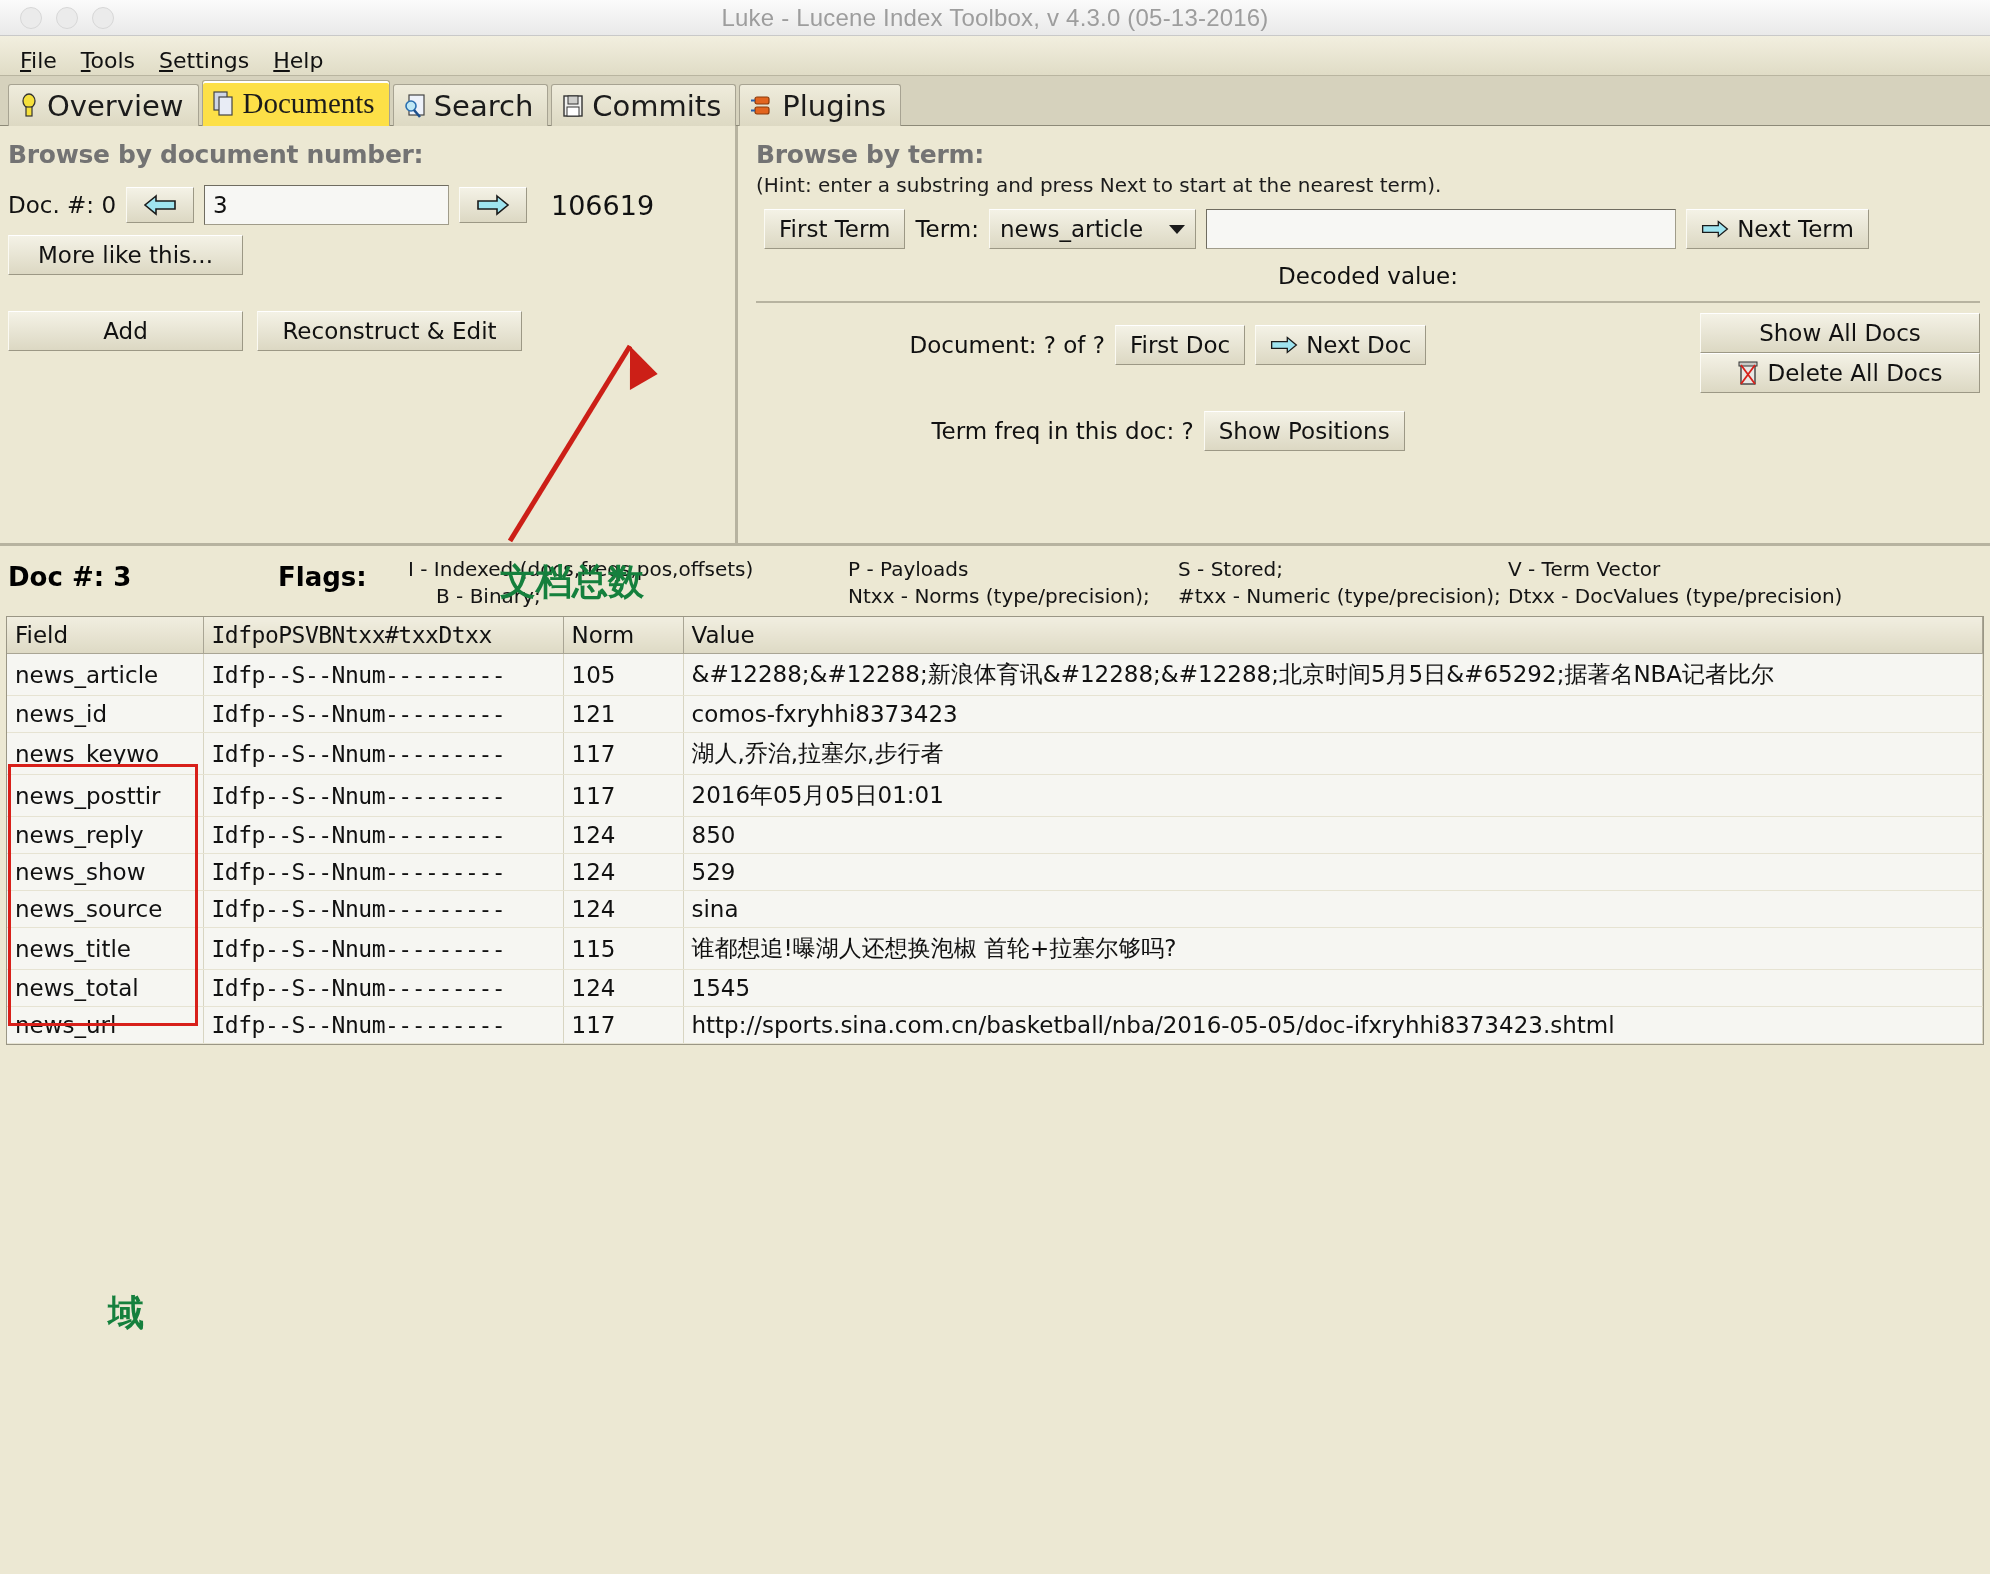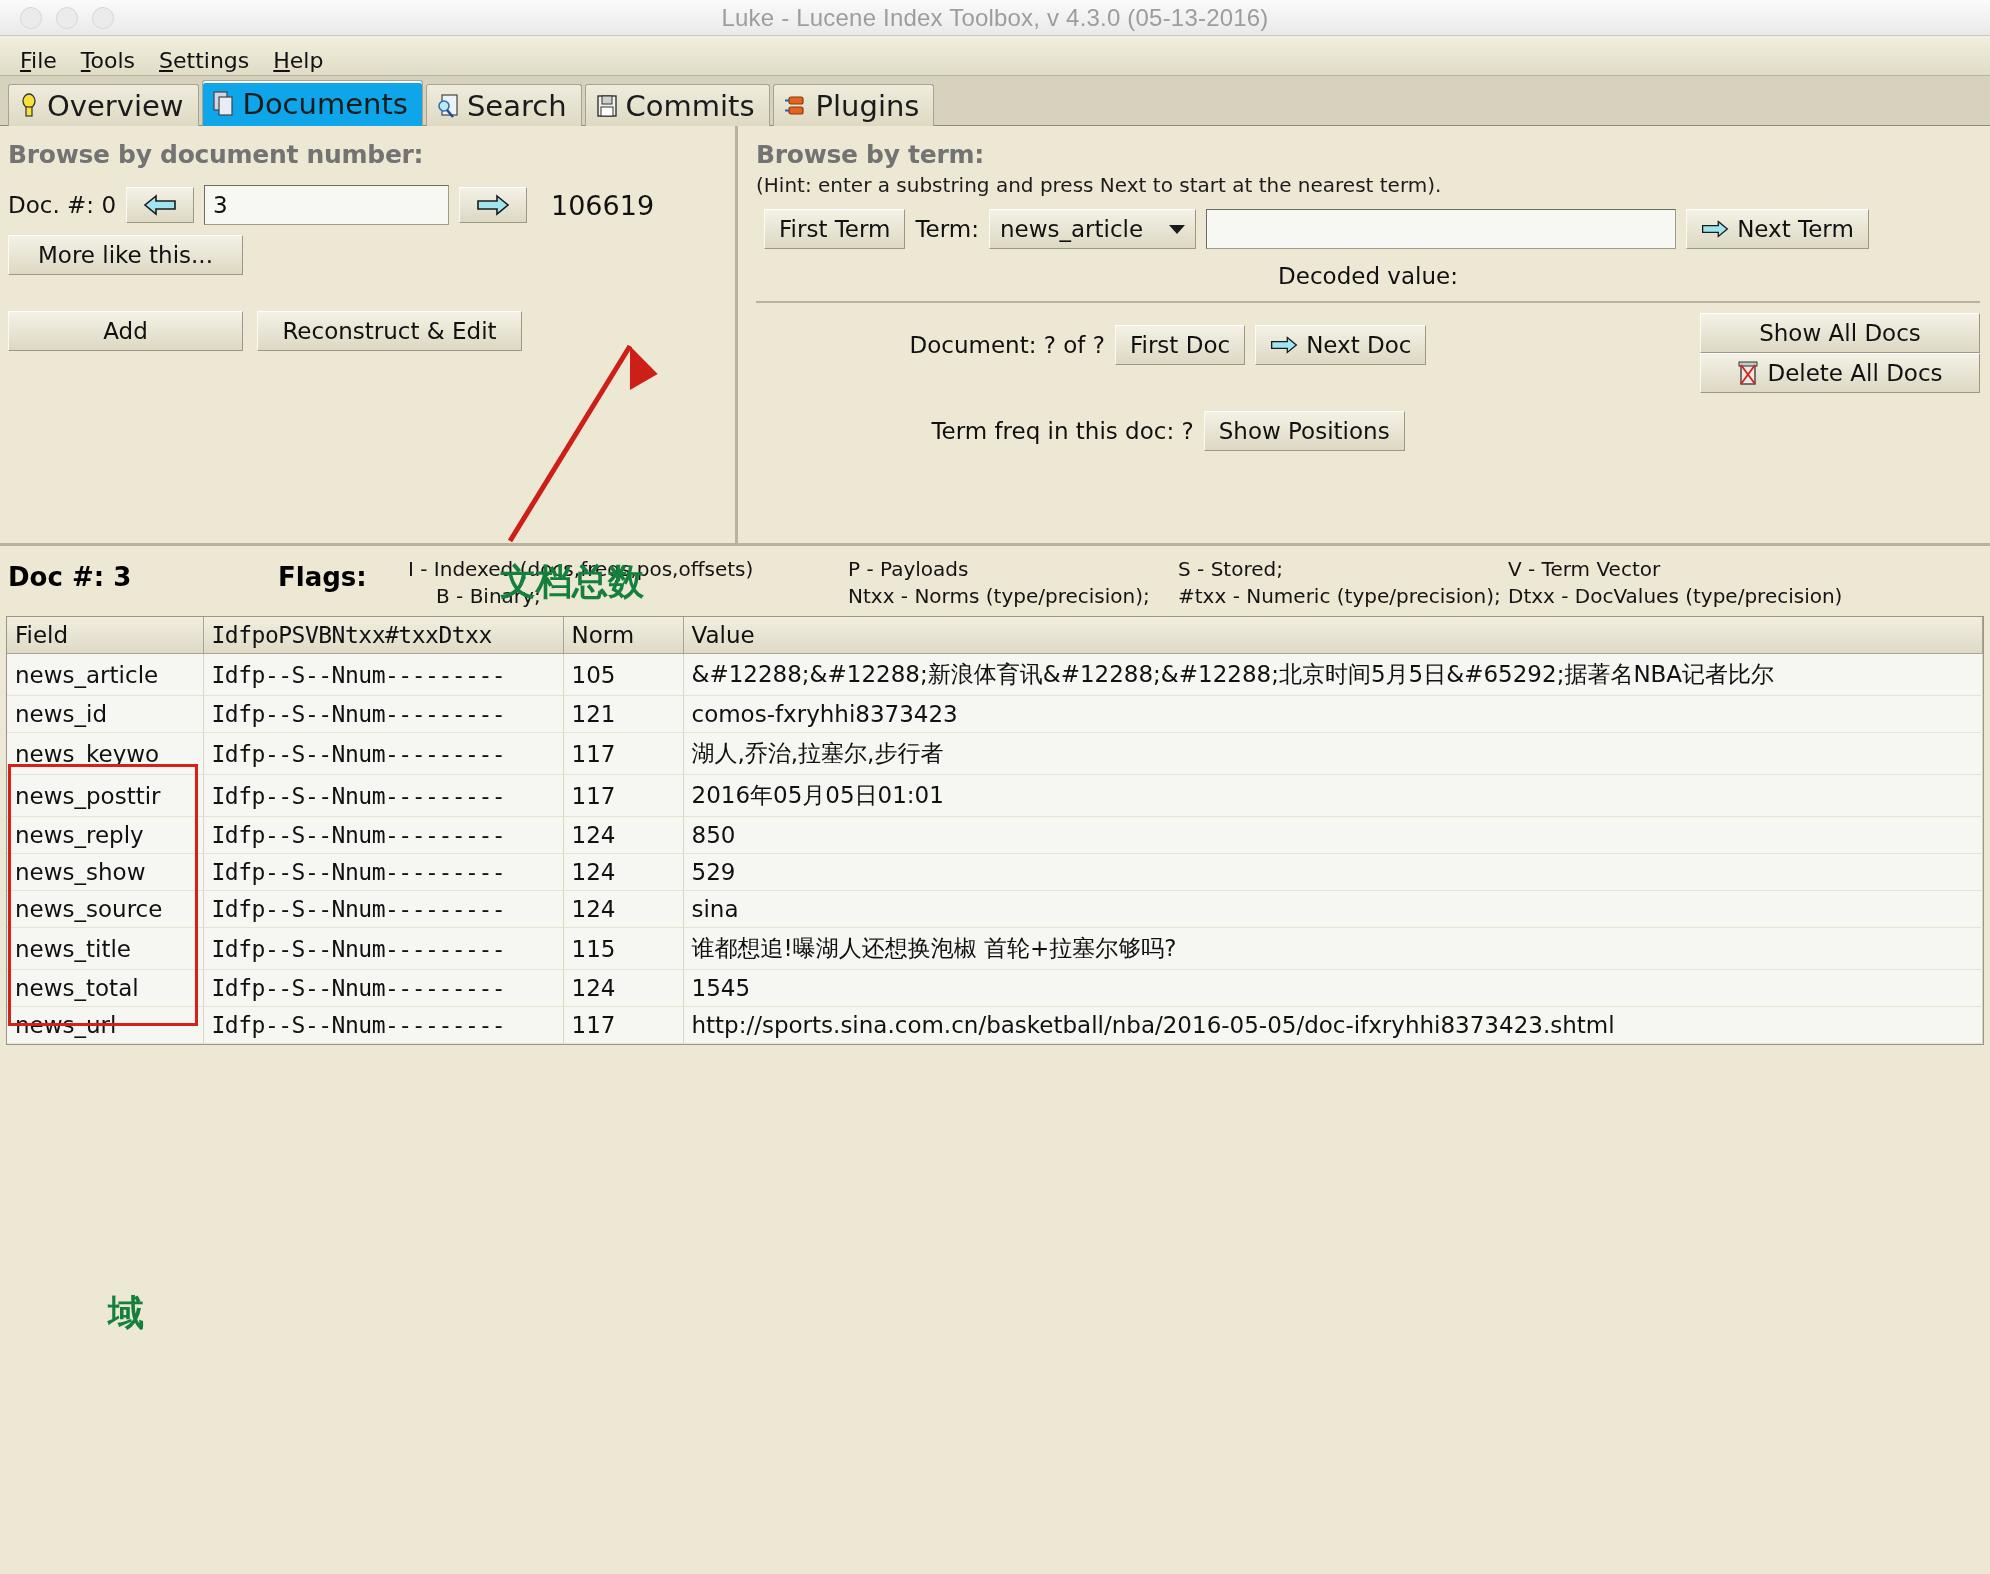--- a/index.html
+++ b/index.html
@@ -55,23 +55,24 @@
     display: flex; align-items: center; gap: 8px;
     height: 42px; padding: 0 14px 0 10px;
     background: linear-gradient(#efecdc, #ddd9c3);
     border: 1px solid #a7a392; border-bottom: none;
     border-radius: 3px 3px 0 0;
     font-size: 29px; color: #1b1b1b;
     font-family: "DejaVu Sans", sans-serif;
     cursor: pointer; position: relative; top: 1px;
   }
   .tab.active {
-    background: #0ea5e9;
+    background: #fde047;
     height: 46px;
     box-shadow: inset 0 2px 0 #fff;
+    font-family: Liberation Serif, serif;
   }
   .tab svg { display: block; }
 
   
   .content { position: relative; height: 1574px; }
 
   .panel-row {
     display: flex; height: 420px;
     border-bottom: 3px solid #b7b3a0;
   }

